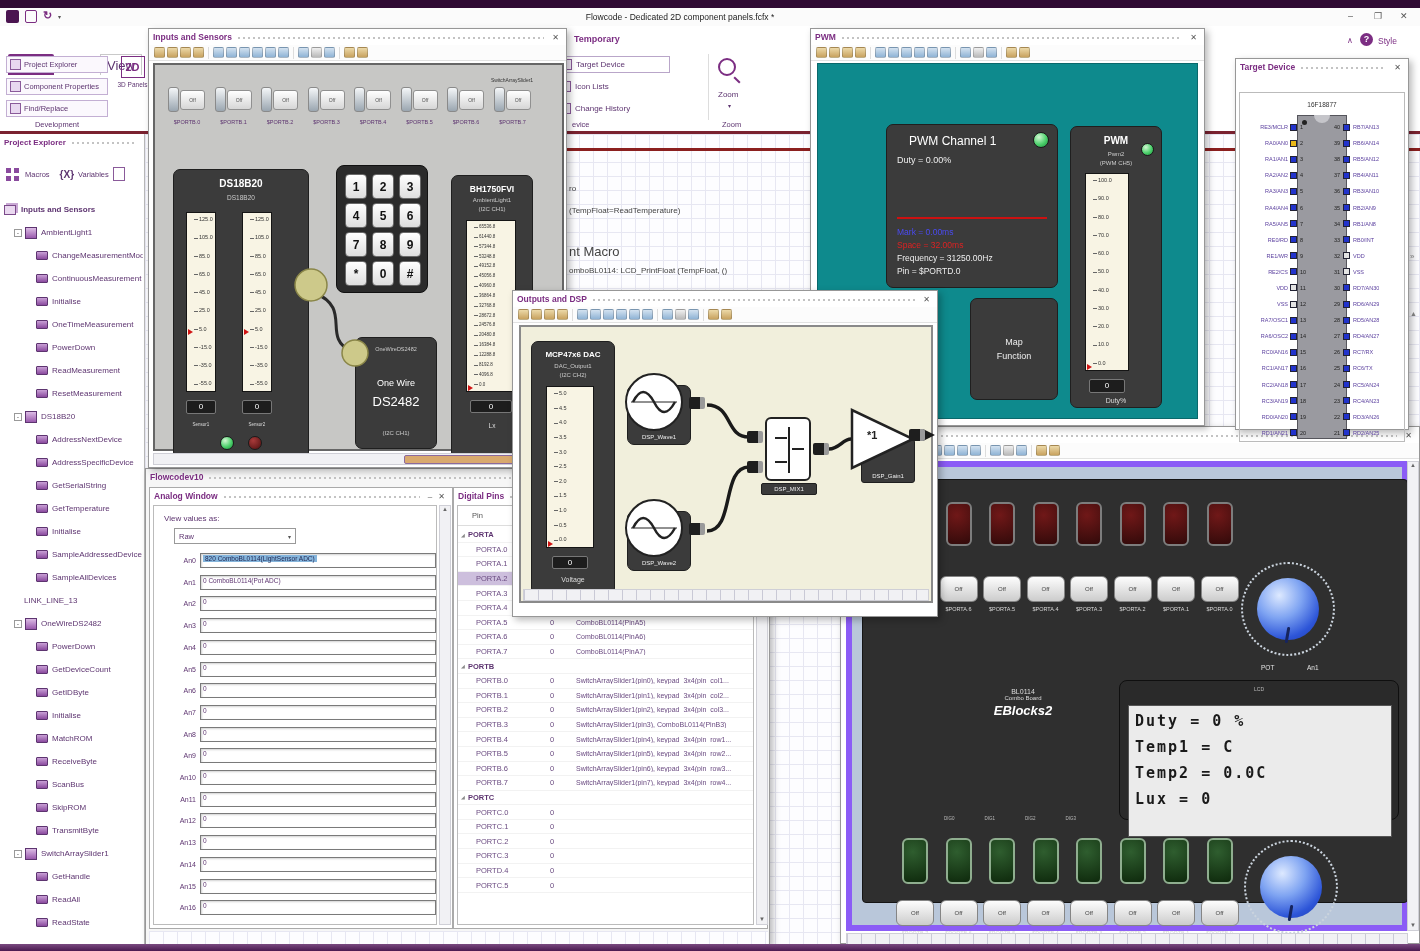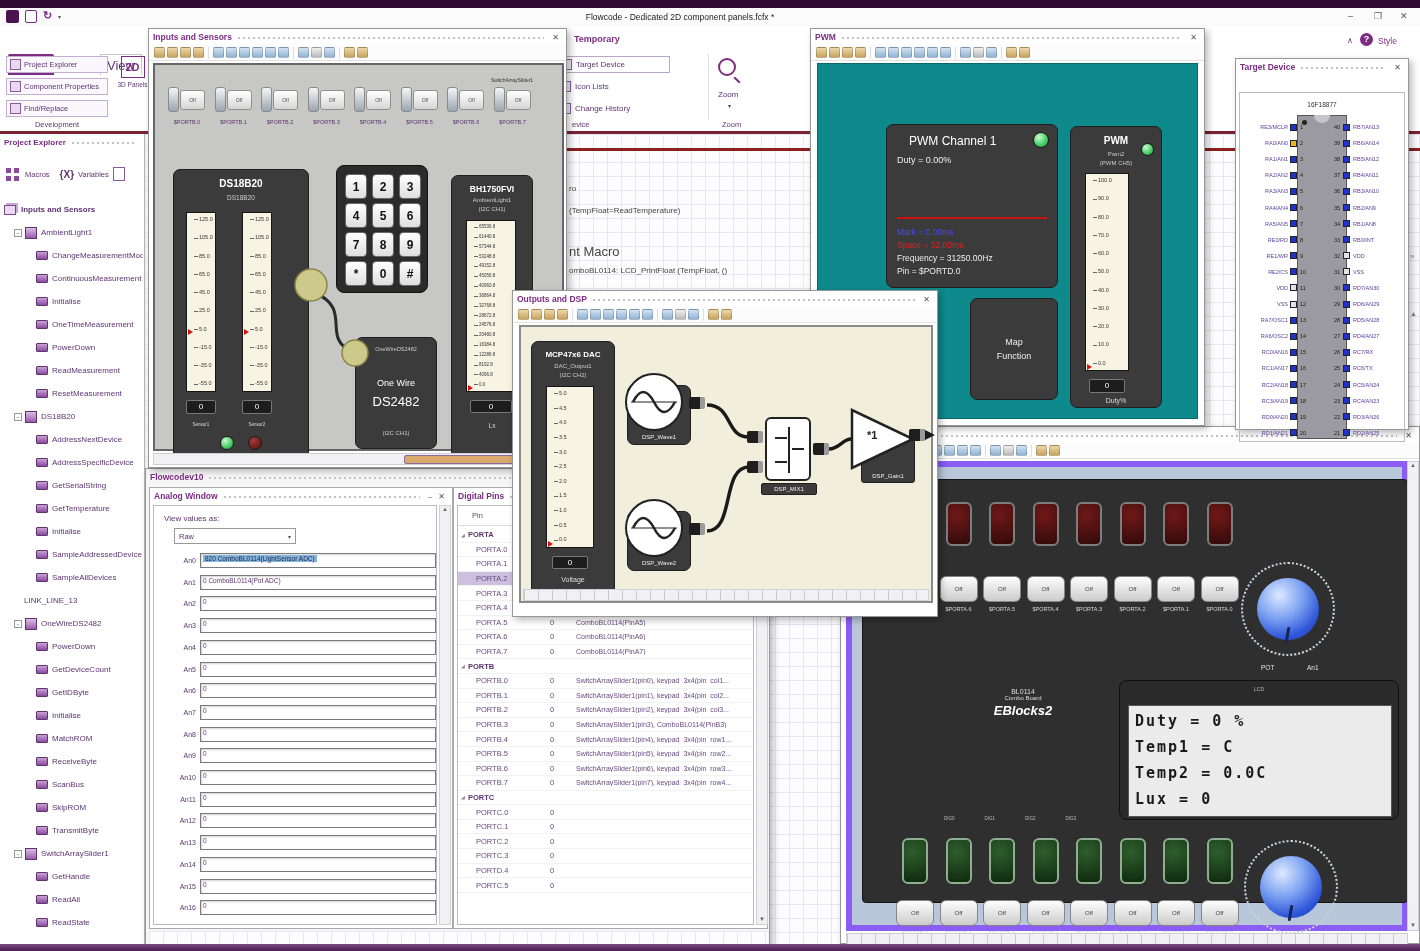--- a/index.html
+++ b/index.html
@@ -368,21 +368,21 @@
         <div style="font-size:13px;font-weight:bold;font-style:italic;color:#fff;margin-top:2px">EBlocks2</div>
       </div>
       <div id="b-segl" class="abs" style="left:66px;top:336px;width:162px;display:flex;justify-content:space-around">
           <span style="font-size: 4.5px; color: rgb(187, 187, 187);">DIG0</span>
           <span style="font-size: 4.5px; color: rgb(187, 187, 187);">DIG1</span>
           <span style="font-size: 4.5px; color: rgb(187, 187, 187);">DIG2</span>
           <span style="font-size: 4.5px; color: rgb(187, 187, 187);">DIG3</span>
         </div>
       <div class="abs" style="left:256px;top:200px;width:280px;height:140px;background:#2a2a2a;border:1px solid #0f0f0f;border-radius:8px">
         <div style="text-align:center;font-size:5px;color:#bbb;margin-top:5px">LCD</div>
-        <div class="abs lcdgrid" style="left:8px;top:24px;width:264px;height:112px;background:#ebebeb;border:1px solid #555">
+        <div class="abs lcdgrid" style="left:8px;top:24px;width:264px;height:132px;background:#ebebeb;border:1px solid #555">
           <div id="lcd-lines" style="padding:2px 6px">
               <div class="mono" style="font-size: 15px; font-weight: bold; color: rgb(26, 26, 26); letter-spacing: 2px; line-height: 26px; white-space: pre;">Duty = 0 %</div>
               <div class="mono" style="font-size: 15px; font-weight: bold; color: rgb(26, 26, 26); letter-spacing: 2px; line-height: 26px; white-space: pre;">Temp1 = C</div>
               <div class="mono" style="font-size: 15px; font-weight: bold; color: rgb(26, 26, 26); letter-spacing: 2px; line-height: 26px; white-space: pre;">Temp2 = 0.0C</div>
               <div class="mono" style="font-size: 15px; font-weight: bold; color: rgb(26, 26, 26); letter-spacing: 2px; line-height: 26px; white-space: pre;">Lux = 0</div>
             </div>
         </div>
       </div>
       <div id="b-gleds">
           <div class="gled" style="left: 39px; top: 358px;"></div>

